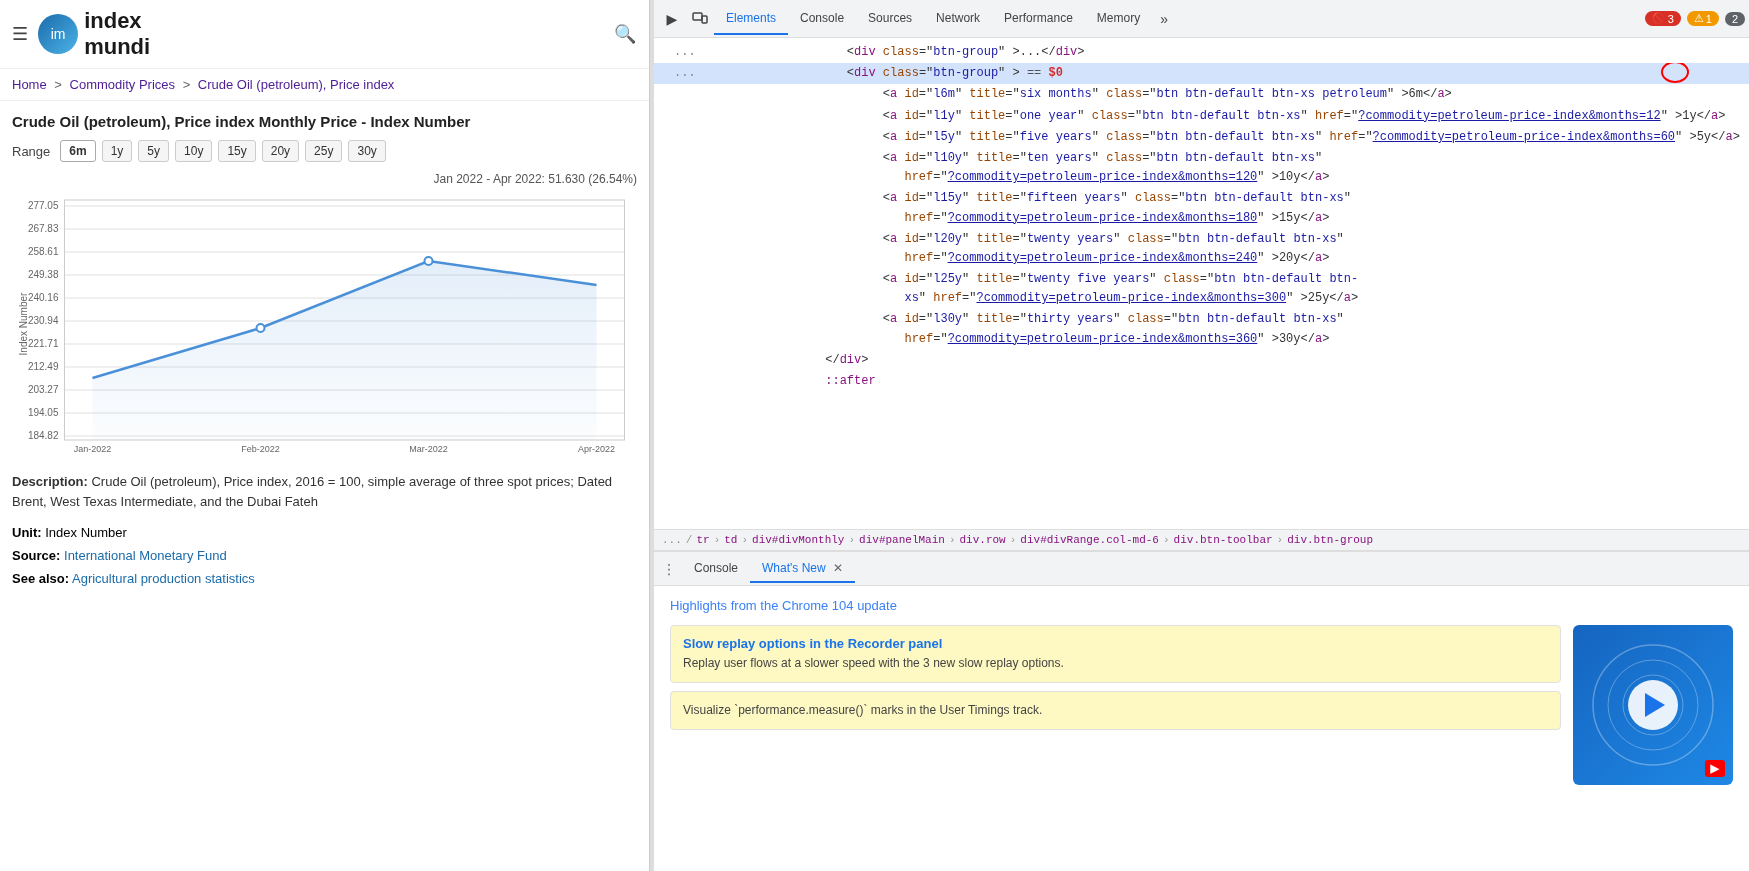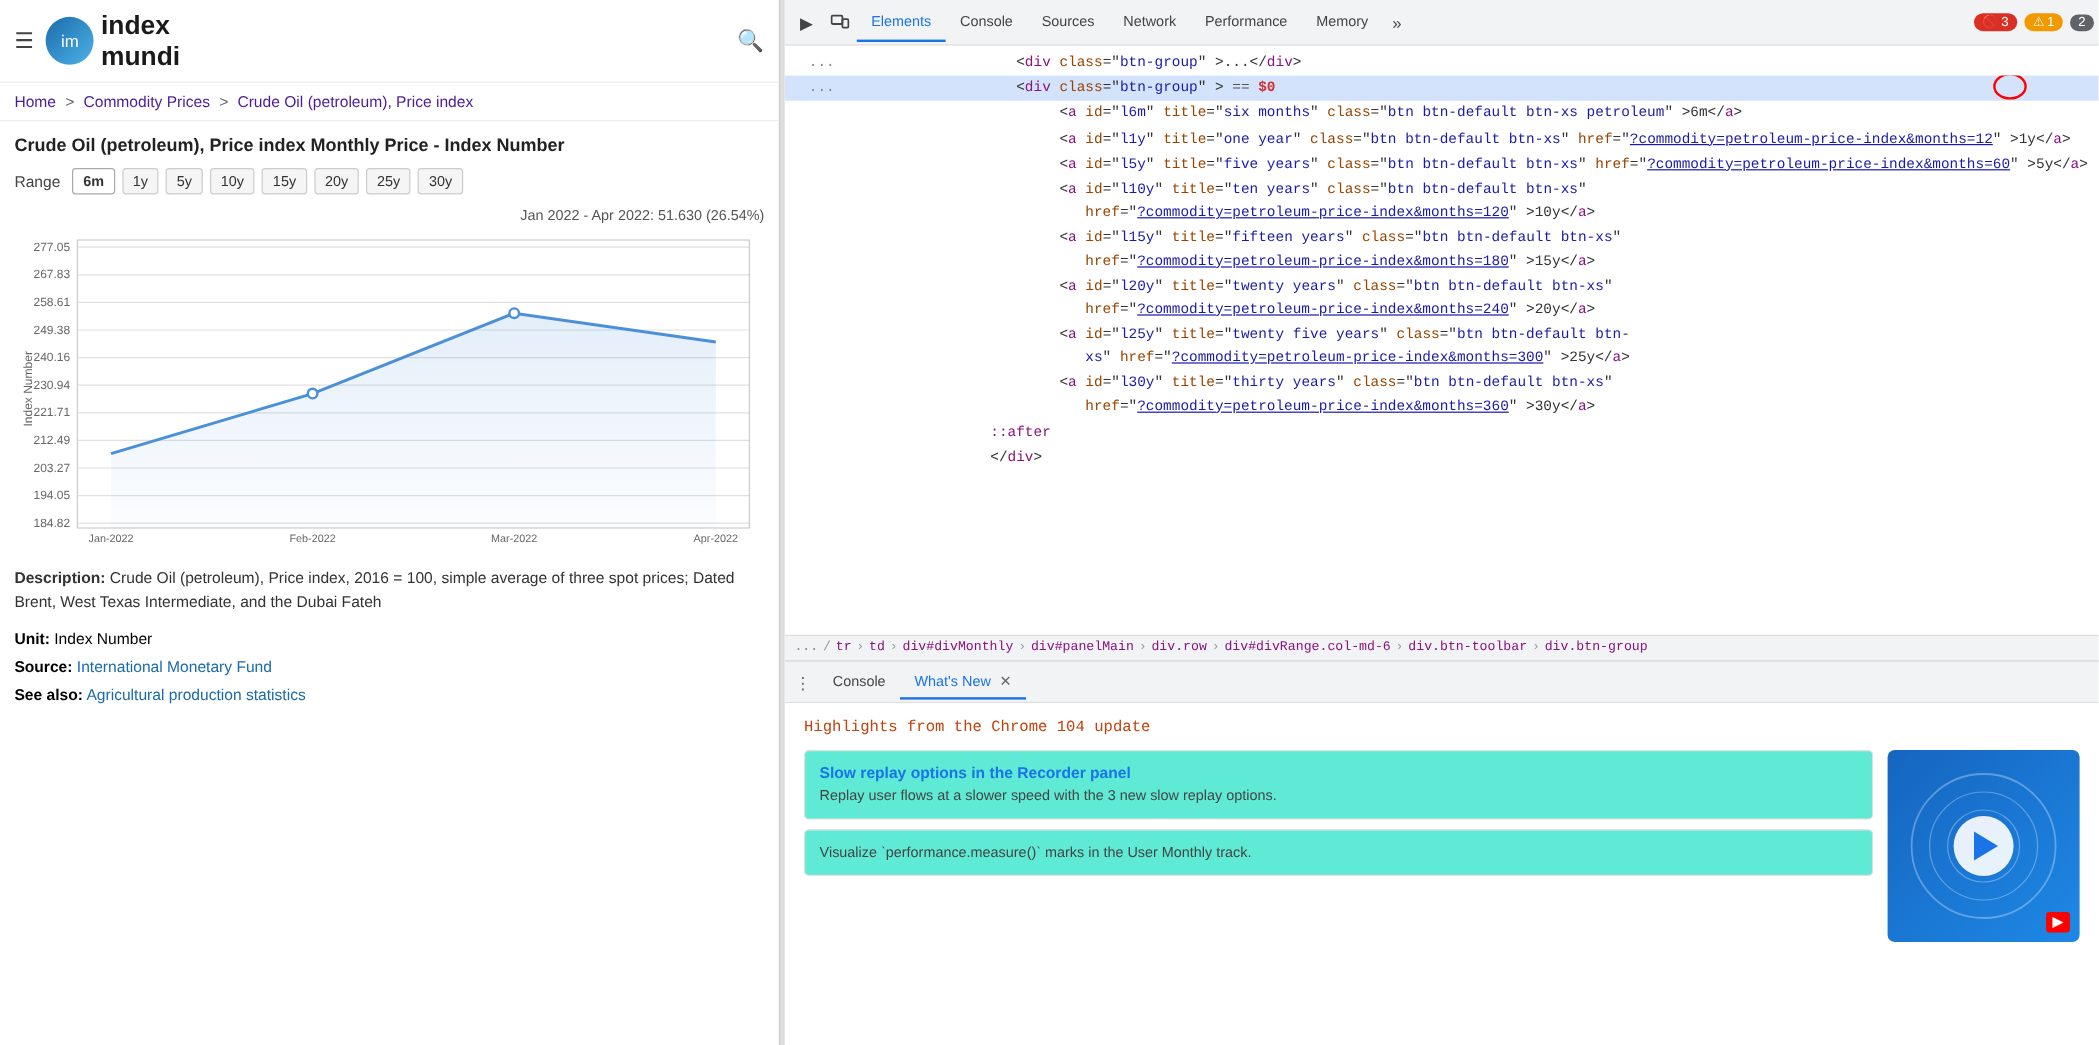--- a/index.html
+++ b/index.html
@@ -199,39 +199,38 @@
 
     
     .whatsnew-panel {
       flex: 1;
       overflow-y: auto;
       background: #fff;
       padding: 12px 16px;
     }
     .whatsnew-header {
       font-size: 13px;
-      color: #c2410c;
+      color: #3b82f6;
       margin-bottom: 12px;
-      font-family: Liberation Mono, monospace;
     }
     .whatsnew-cards {
       display: flex;
       gap: 12px;
     }
     .whatsnew-list {
       flex: 1;
       display: flex;
       flex-direction: column;
       gap: 8px;
     }
     .whatsnew-card {
       border: 1px solid #e0e0e0;
       border-radius: 4px;
       padding: 10px 12px;
-      background: #5eead4;
+      background: #fef9c3;
     }
     .card-title { color: #1a73e8; font-size: 13px; font-weight: bold; margin-bottom: 4px; cursor: pointer; }
     .card-desc { font-size: 12px; color: #444; line-height: 1.4; }
 
     .video-thumbnail {
       width: 160px;
       min-width: 160px;
       height: 160px;
       background: linear-gradient(135deg, #1565c0, #1e88e5);
       border-radius: 6px;
@@ -520,26 +519,26 @@
           <span class="attr-name"> id</span><span class="equals">="</span><span class="attr-value">l30y</span><span class="equals">"</span>
           <span class="attr-name"> title</span><span class="equals">="</span><span class="attr-value">thirty years</span><span class="equals">"</span>
           <span class="attr-name"> class</span><span class="equals">="</span><span class="attr-value">btn btn-default btn-xs</span><span class="equals">"</span>
           <br>&nbsp;&nbsp;&nbsp;&nbsp;&nbsp;&nbsp;&nbsp;&nbsp;&nbsp;&nbsp;&nbsp;&nbsp;&nbsp;&nbsp;&nbsp;&nbsp;&nbsp;&nbsp;&nbsp;&nbsp;&nbsp;&nbsp;&nbsp;&nbsp;&nbsp;&nbsp;&nbsp;&nbsp;&nbsp;&nbsp;&nbsp;
           <span class="attr-name">href</span><span class="equals">="</span><span class="attr-value underline">?commodity=petroleum-price-index&amp;months=360</span><span class="equals">"</span>
           <span class="bracket">&gt;</span><span class="text-content">30y</span><span class="bracket">&lt;/</span><span class="tag-name">a</span><span class="bracket">&gt;</span>
         </div>
 
         <div class="code-line">
           &nbsp;&nbsp;&nbsp;&nbsp;&nbsp;&nbsp;&nbsp;&nbsp;&nbsp;&nbsp;&nbsp;&nbsp;&nbsp;&nbsp;&nbsp;&nbsp;&nbsp;&nbsp;&nbsp;&nbsp;
+          <span class="bracket">&lt;/</span><span class="tag-name">div</span><span class="bracket">&gt;</span>
+        </div>
+
+        <div class="code-line">
+          &nbsp;&nbsp;&nbsp;&nbsp;&nbsp;&nbsp;&nbsp;&nbsp;&nbsp;&nbsp;&nbsp;&nbsp;&nbsp;&nbsp;&nbsp;&nbsp;&nbsp;&nbsp;&nbsp;&nbsp;
           <span class="pseudo">::after</span>
-        </div>
-
-        <div class="code-line">
-          &nbsp;&nbsp;&nbsp;&nbsp;&nbsp;&nbsp;&nbsp;&nbsp;&nbsp;&nbsp;&nbsp;&nbsp;&nbsp;&nbsp;&nbsp;&nbsp;&nbsp;&nbsp;&nbsp;&nbsp;
-          <span class="bracket">&lt;/</span><span class="tag-name">div</span><span class="bracket">&gt;</span>
         </div>
 
       </div>
     </div>
 
     <div class="devtools-breadcrumb">
       <span style="color:#888">...</span>
       <span style="color:#999">/</span>
       <span class="breadcrumb-item">tr</span>
       <span class="breadcrumb-sep">›</span>
@@ -571,21 +570,21 @@
 
     <div class="whatsnew-panel">
       <div class="whatsnew-header">Highlights from the Chrome 104 update</div>
       <div class="whatsnew-cards">
         <div class="whatsnew-list">
           <div class="whatsnew-card">
             <div class="card-title">Slow replay options in the Recorder panel</div>
             <div class="card-desc">Replay user flows at a slower speed with the 3 new slow replay options.</div>
           </div>
           <div class="whatsnew-card">
-            <div class="card-desc">Visualize `performance.measure()` marks in the User Monthly track.</div>
+            <div class="card-desc">Visualize `performance.measure()` marks in the User Timings track.</div>
           </div>
         </div>
         <div class="video-thumbnail">
 
           <svg width="140" height="140" viewBox="0 0 140 140" style="position:absolute; opacity:0.3;">
             <circle cx="70" cy="70" r="60" fill="none" stroke="white" stroke-width="1.5"></circle>
             <circle cx="70" cy="70" r="45" fill="none" stroke="white" stroke-width="1"></circle>
             <circle cx="70" cy="70" r="30" fill="none" stroke="white" stroke-width="1"></circle>
           </svg>
           <div class="play-btn">

